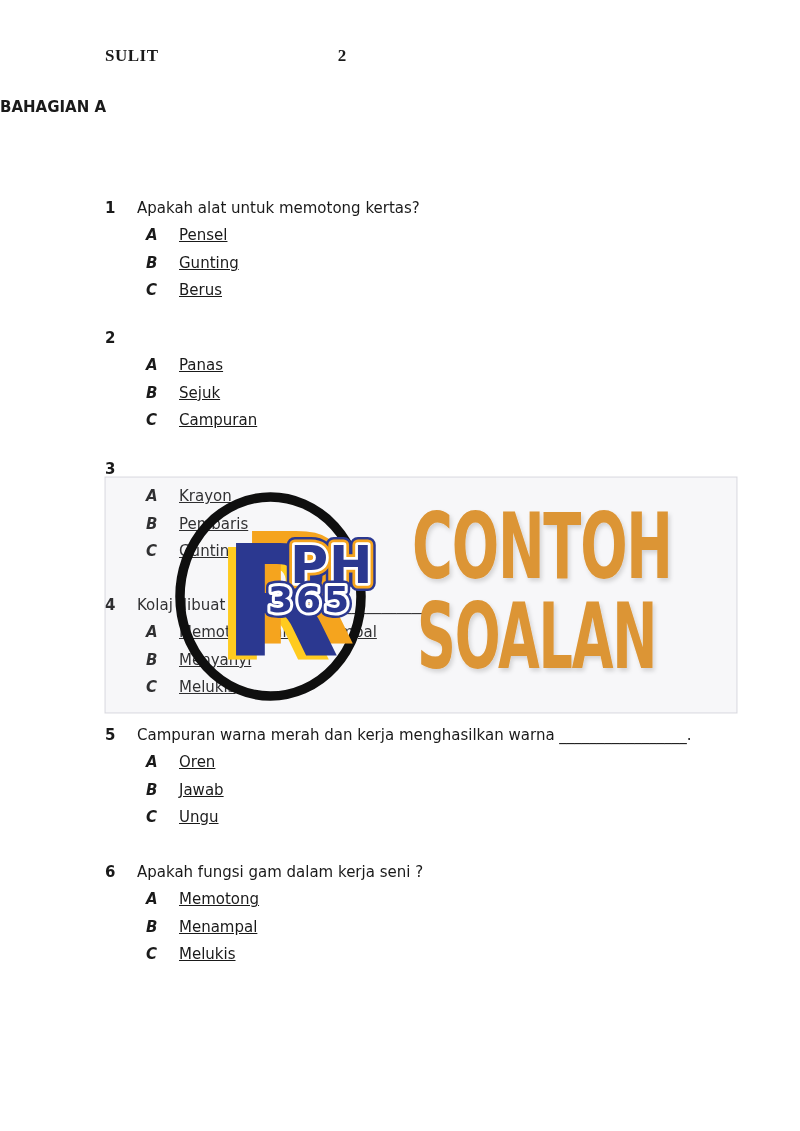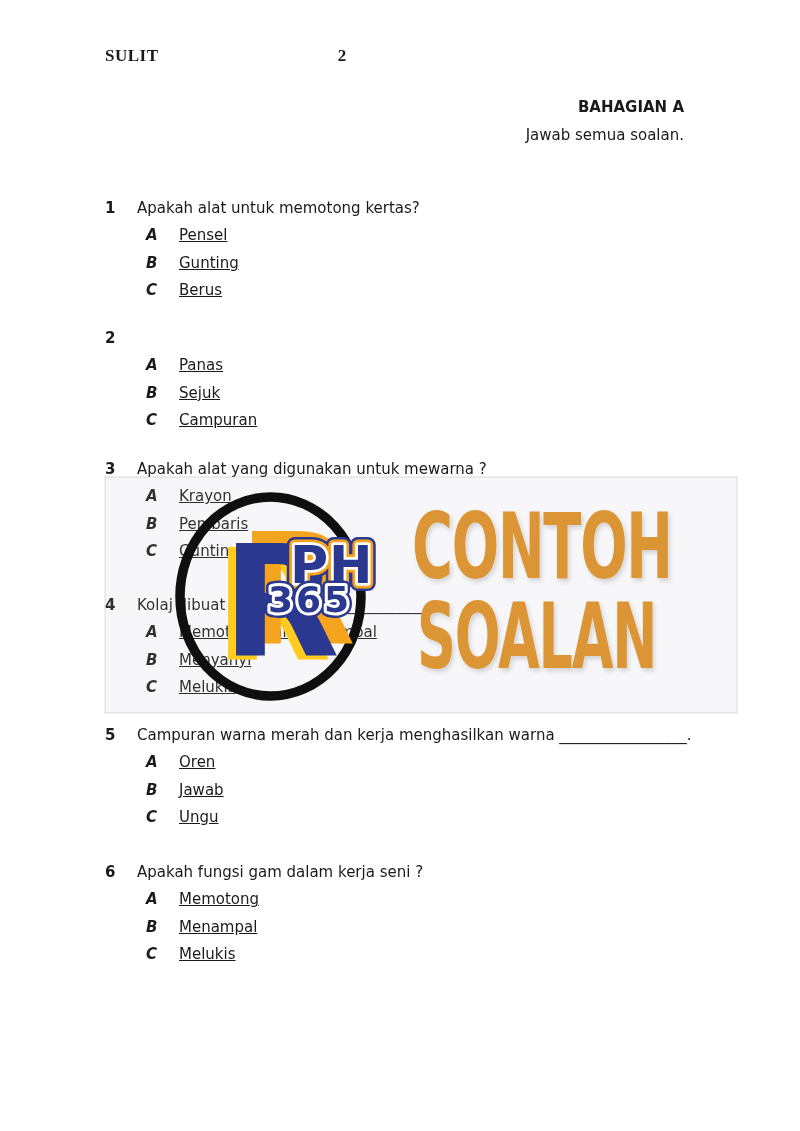--- a/index.html
+++ b/index.html
@@ -19,21 +19,21 @@
     font-weight:bold;font-size:17px;letter-spacing:.5px;
   }
   .pageno-wrap{
     position:absolute;left:0;top:46px;width:684px;text-align:center;
     font-family:"Liberation Serif", serif;
     font-weight:bold;font-size:17px;
   }
   
   .section-header{
     position:absolute;left:0;top:93px;width:684px;
-    text-align:right;line-height:28px;font-size:15px;
+    text-align:left;line-height:28px;font-size:15px;
   }
   .sec-title,.sec-marks{font-weight:bold;}
   
   .question{position:absolute;left:105px;width:620px;line-height:27.4px;font-size:15px;}
   .q-line{display:flex;}
   .q-num{width:32px;flex:0 0 32px;font-weight:bold;}
   .q-text{white-space:nowrap;}
   .opt{display:flex;padding-left:41px;}
   .opt-letter{width:33px;flex:0 0 33px;font-weight:bold;font-style:italic;}
   .opt-text{white-space:nowrap;text-decoration:underline;}
@@ -43,21 +43,20 @@
 </head>
 <body>
 
 <div class="page">
 
   <span class="sulit">SULIT</span>
   <div class="pageno-wrap"><span>2</span></div>
 
   <div class="section-header">
     <div class="sec-title">BAHAGIAN A</div>
-    <div class="sec-instr">Jawab semua soalan.</div>
   </div>
 
   <div class="question" style="top:195px">
     <div class="q-line">
       <span class="q-num">1</span>
       <span class="q-text">Apakah alat untuk memotong kertas?</span>
     </div>
     <div class="opt">
       <span class="opt-letter">A</span>
       <span class="opt-text">Pensel</span>
@@ -86,21 +85,20 @@
     </div>
     <div class="opt">
       <span class="opt-letter">C</span>
       <span class="opt-text">Campuran</span>
     </div>
   </div>
 
   <div class="question" style="top:456px">
     <div class="q-line">
       <span class="q-num">3</span>
-      <span class="q-text">Apakah alat yang digunakan untuk mewarna ?</span>
     </div>
     <div class="opt">
       <span class="opt-letter">A</span>
       <span class="opt-text">Krayon</span>
     </div>
     <div class="opt">
       <span class="opt-letter">B</span>
       <span class="opt-text">Pembaris</span>
     </div>
     <div class="opt">

